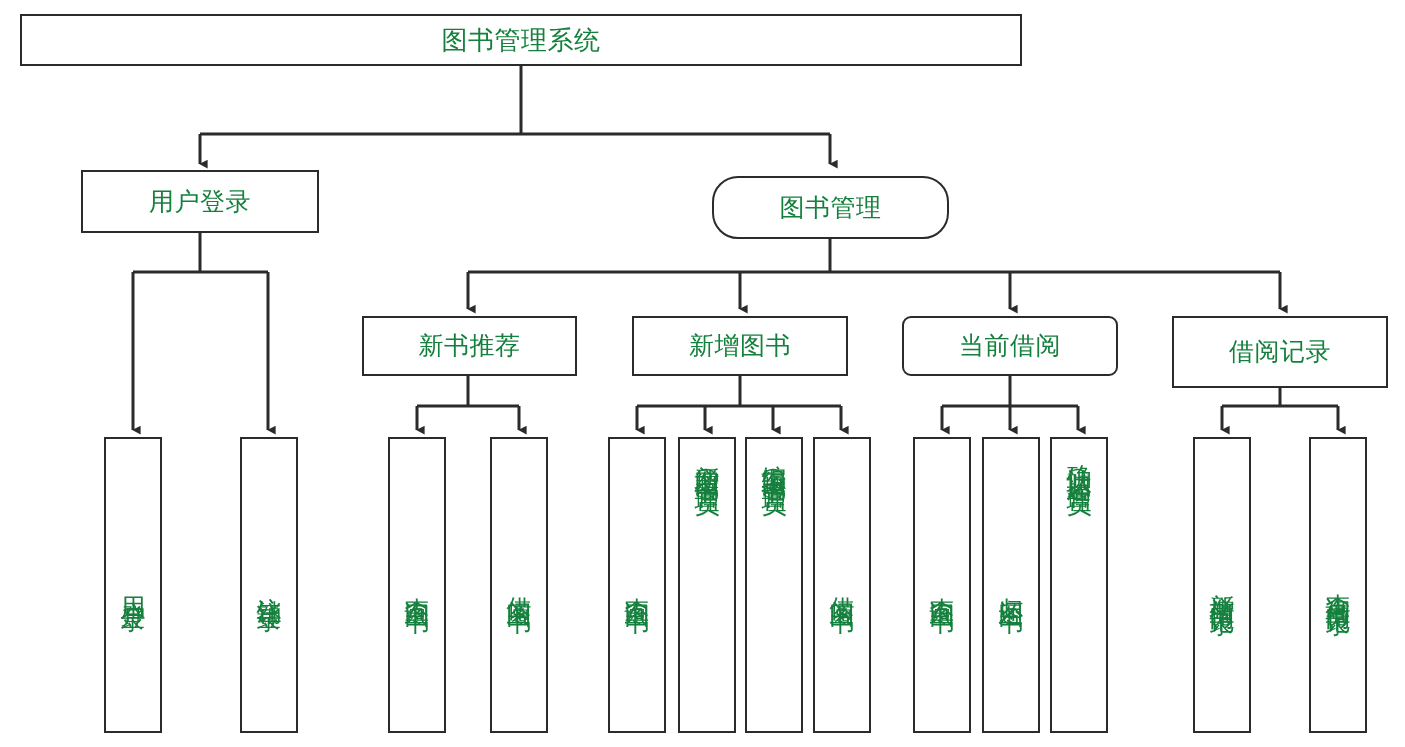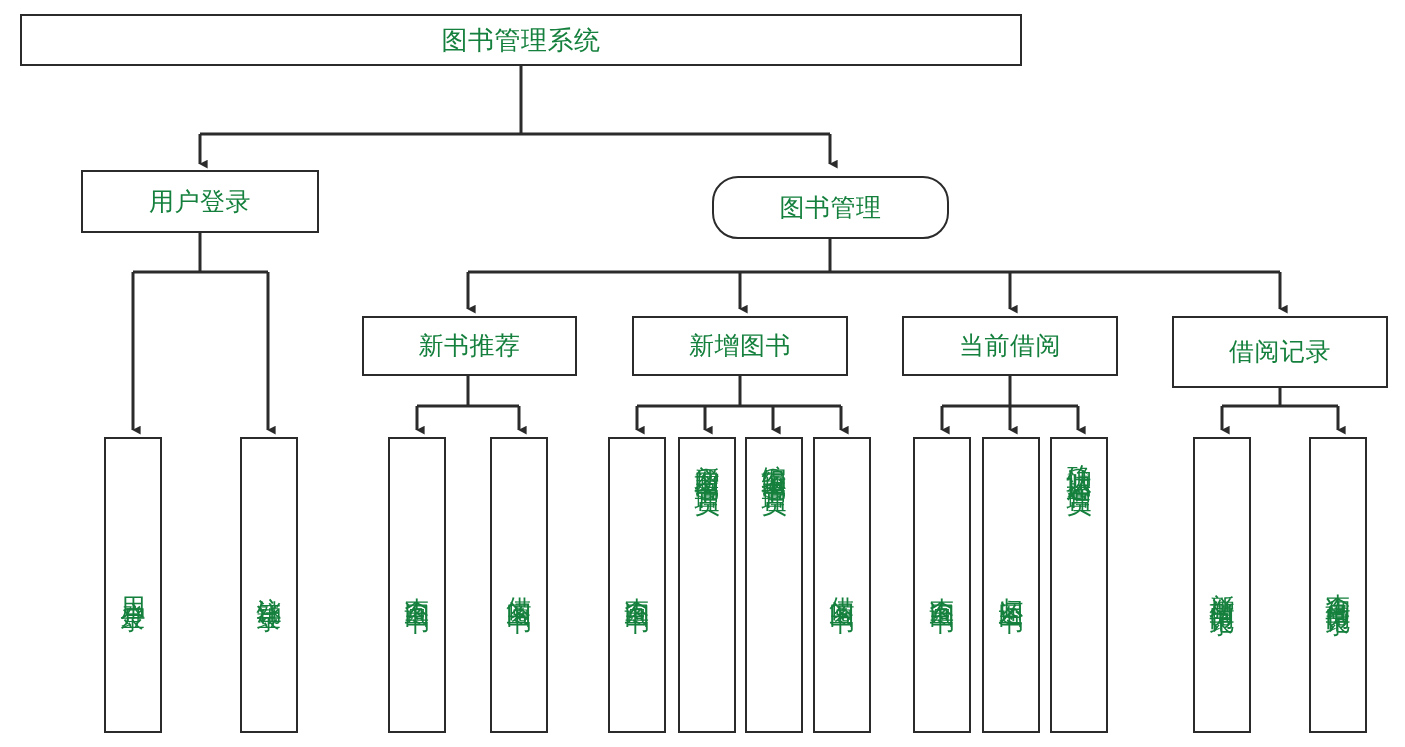--- a/index.html
+++ b/index.html
@@ -152,21 +152,21 @@
   </div>
 
   <div class="node h" style="left:362px; top:316px; width:215px; height:60px;">
     <span class="lbl">新书推荐</span>
   </div>
 
   <div class="node h" style="left:632px; top:316px; width:216px; height:60px;">
     <span class="lbl">新增图书</span>
   </div>
 
-  <div class="node h" style="left:902px; top:316px; width:216px; height:60px;">
+  <div class="node h" style="left:902px; top:316px; width:216px; height:60px;border-radius:9px;">
     <span class="lbl">当前借阅</span>
   </div>
 
   <div class="node h" style="left:1172px; top:316px; width:216px; height:72px;">
     <span class="lbl">借阅记录</span>
   </div>
 
   <div class="node v center" style="left:104px; top:437px; width:58px; height:296px;">
     <span class="lbl">用户登录</span>
   </div>

